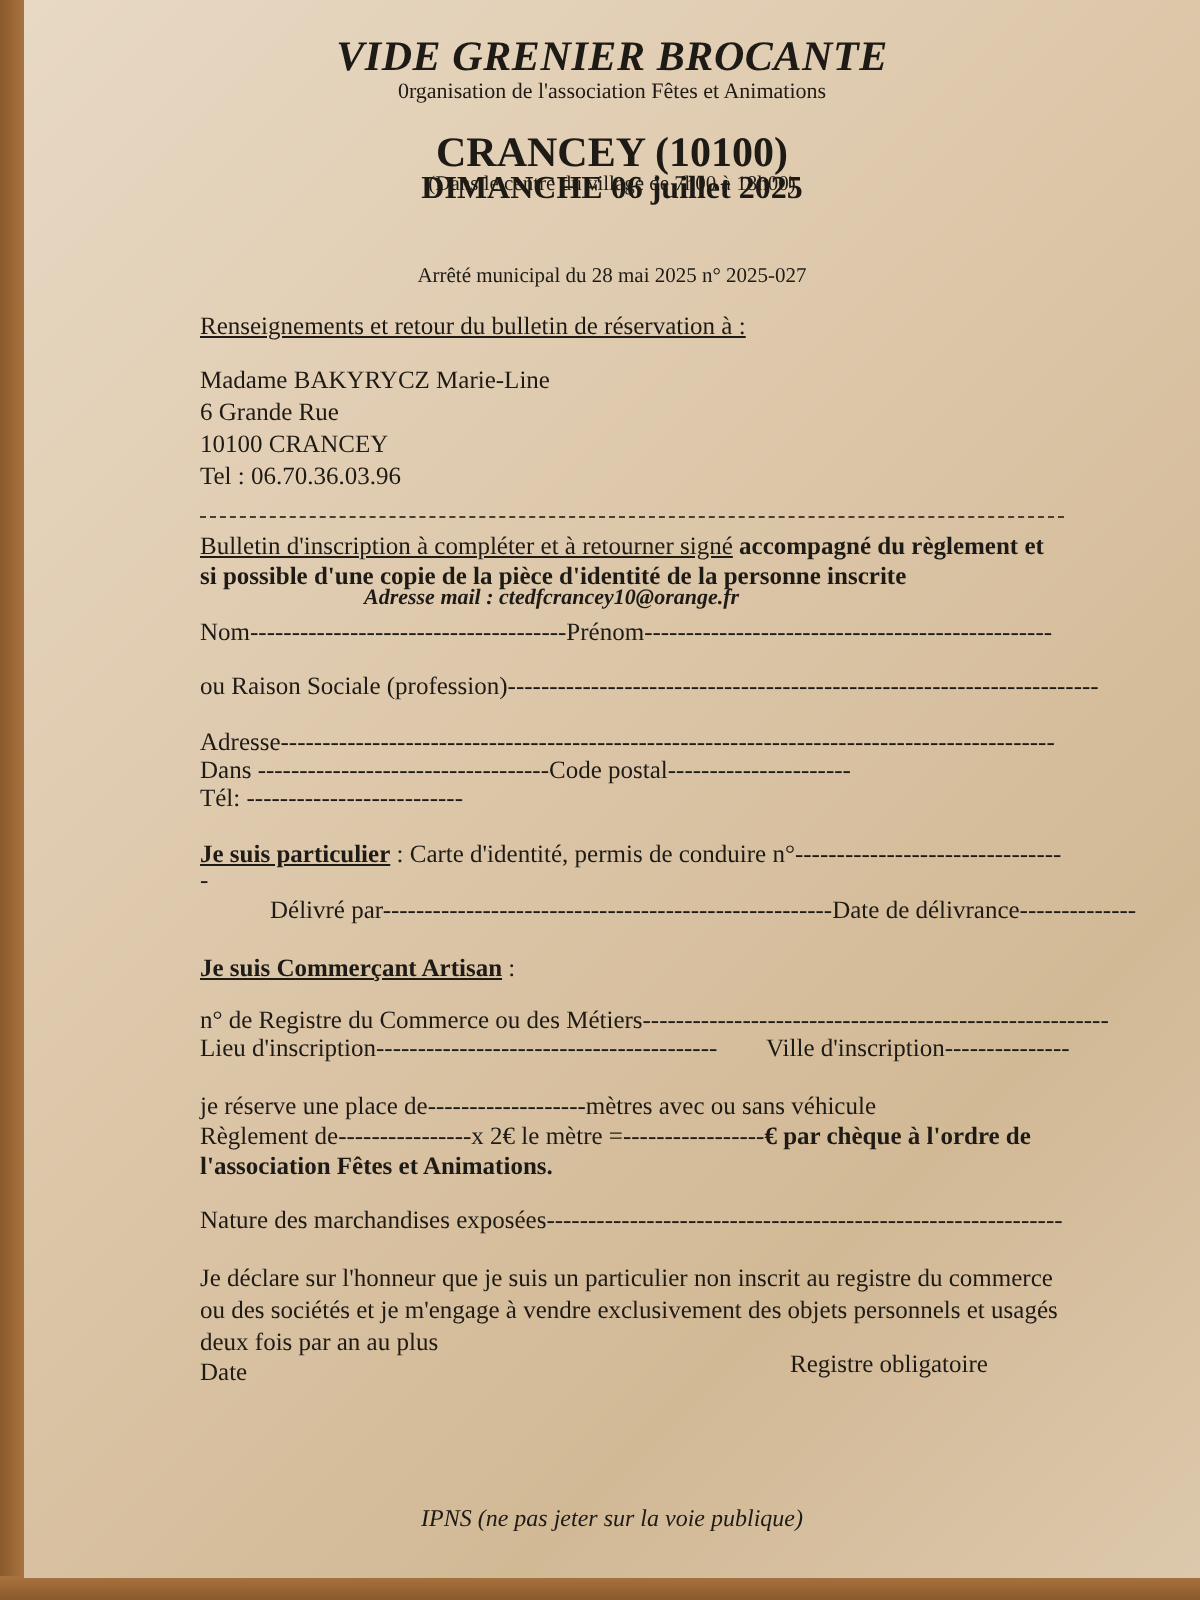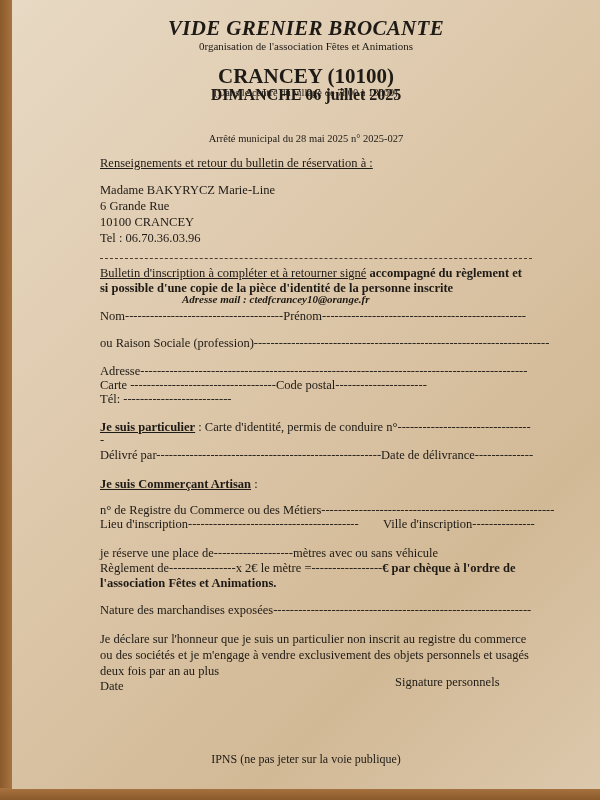--- a/index.html
+++ b/index.html
@@ -23,21 +23,21 @@
   .title { top: 16px; font-size: 21px; font-weight: bold; font-style: italic; letter-spacing: 0.3px; }
   .subtitle { top: 40px; font-size: 11px; }
   .city { top: 64px; font-size: 21px; font-weight: bold; }
   .hours { top: 87px; font-size: 10.5px; text-align: center; }
   .date { top: 86px; font-size: 16px; font-weight: bold; }
   .arrete { top: 133px; font-size: 10.5px; }
   .txt { font-size: 12.5px; left: 88px; }
   .u { text-decoration: underline; }
   .b { font-weight: bold; }
   .bi { font-weight: bold; font-style: italic; }
-  .it { }
+  .it { font-style: italic; }
   .sep { position: absolute; left: 88px; top: 258px; width: 432px; border-top: 1.5px dashed #4a3e30; }
 </style>
 </head>
 <body>
 
 <div class="wood-left"></div>
 <div class="wood-bottom"></div>
 
 <div class="paper">
   <div class="abs center title">VIDE GRENIER BROCANTE</div>
@@ -56,43 +56,43 @@
   <div class="sep"></div>
 
   <div class="abs txt b" style="top:281px;">si possible d'une copie de la pièce d'identité de la personne inscrite</div>
   <div class="abs txt" style="top:266px;">
     <span class="u">Bulletin d'inscription à compléter et à retourner signé</span><span class="b"> accompagné du règlement et</span>
   </div>
 
   <div class="abs txt" style="top:309px;">Nom--------------------------------------Prénom-------------------------------------------------</div>
   <div class="abs txt" style="top:336px;">ou Raison Sociale (profession)-----------------------------------------------------------------------</div>
   <div class="abs txt" style="top:364px;">Adresse---------------------------------------------------------------------------------------------</div>
-  <div class="abs txt" style="top:378px;">Carte -----------------------------------Code postal----------------------</div>
+  <div class="abs txt" style="top:378px;">Dans -----------------------------------Code postal----------------------</div>
   <div class="abs txt" style="top:420px;">
     <span class="u b">Je suis particulier</span><span> : Carte d'identité, permis de conduire n°--------------------------------</span>
   </div>
 
   <div class="abs txt" style="top:392px;">Tél: --------------------------</div>
   <div class="abs txt" style="top:433px;">-</div>
-  <div class="abs txt" style="top:448px;">Délivré par------------------------------------------------------Date de délivrance--------------</div>
+  <div class="abs txt" style="top:448px;margin-left:35px;">Délivré par------------------------------------------------------Date de délivrance--------------</div>
 
   <div class="abs txt" style="top:477px;">
     <span class="u b">Je suis Commerçant Artisan</span><span> :</span>
   </div>
   <div class="abs txt" style="top:517px;">Lieu d'inscription-----------------------------------------</div>
   <div class="abs txt" style="top:503px;">n° de Registre du Commerce ou des Métiers--------------------------------------------------------</div>
   <div class="abs txt" style="top:517px; left:371px;">Ville d'inscription---------------</div>
 
   <div class="abs txt" style="top:546px;">je réserve une place de-------------------mètres    avec   ou    sans   véhicule</div>
   <div class="abs txt" style="top:561px;">
     <span>Règlement de----------------x 2€ le mètre =-----------------</span><span class="b">€ par chèque à l'ordre de</span>
   </div>
   <div class="abs txt b" style="top:576px;">l'association Fêtes et Animations.</div>
   <div class="abs txt" style="top:603px;">Nature des marchandises exposées--------------------------------------------------------------</div>
 
   <div class="abs txt" style="top:648px;">ou des sociétés et je m'engage à vendre exclusivement des objets personnels et usagés</div>
   <div class="abs txt" style="top:632px;">Je déclare sur l'honneur que je suis un particulier non inscrit au registre du commerce</div>
   <div class="abs txt" style="top:664px;">deux fois par an au plus</div>
   <div class="abs txt" style="top:679px;">Date</div>
-  <div class="abs txt" style="top:675px; left:383px;">Signature personnels</div>
+  <div class="abs txt" style="top:675px; left:383px;">Registre obligatoire</div>
 
   <div class="abs center it" style="top:752px; font-size:12px;">IPNS (ne pas jeter sur la voie publique)</div>
 </div>
 
 </body></html>

